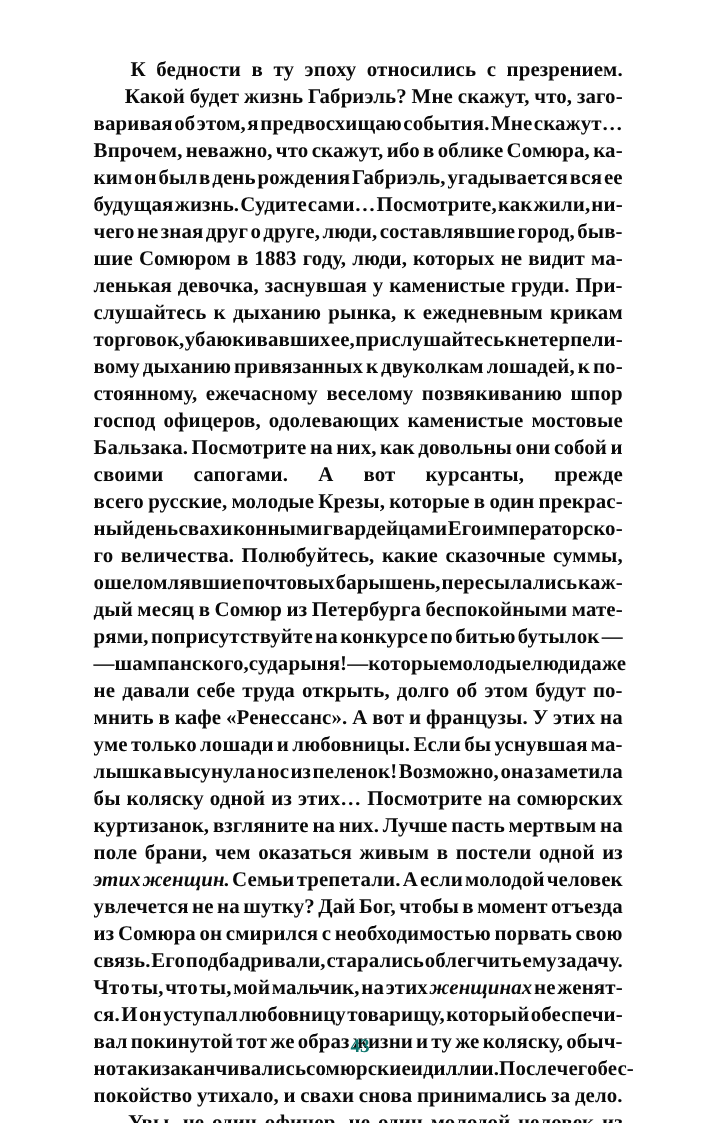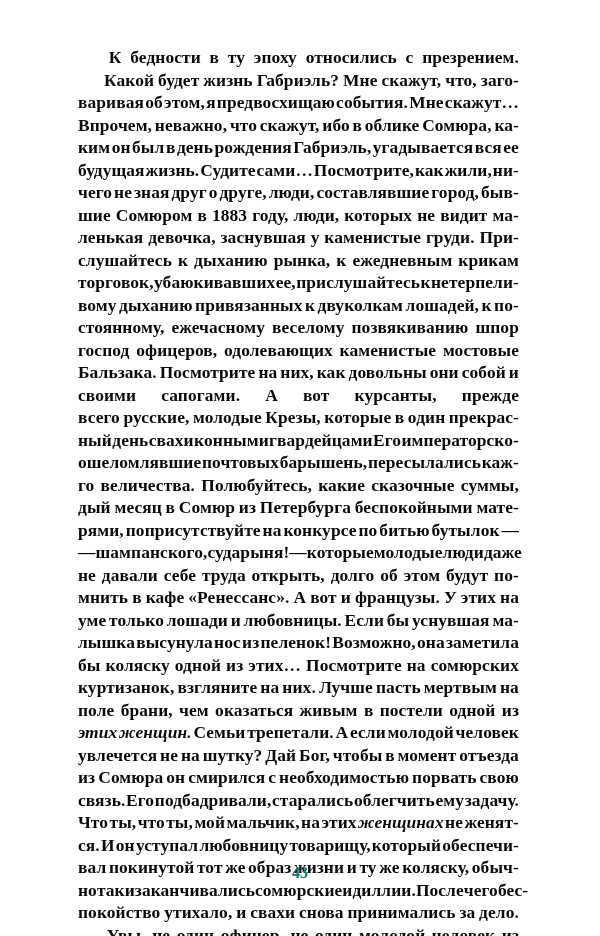--- a/index.html
+++ b/index.html
@@ -260,33 +260,33 @@
       <div class="line justify">
         <span class="w">ный</span>
         <span class="w">день</span>
         <span class="w">свахи</span>
         <span class="w">конными</span>
         <span class="w">гвардейцами</span>
         <span class="w">Его</span>
         <span class="w">императорско-</span>
       </div>
       <div class="line justify">
-        <span class="w">ошеломлявшие</span>
-        <span class="w">почтовых</span>
-        <span class="w">барышень,</span>
-        <span class="w">пересылались</span>
-        <span class="w">каж-</span>
-      </div>
-      <div class="line justify">
         <span class="w">го</span>
         <span class="w">величества.</span>
         <span class="w">Полюбуйтесь,</span>
         <span class="w">какие</span>
         <span class="w">сказочные</span>
         <span class="w">суммы,</span>
+      </div>
+      <div class="line justify">
+        <span class="w">ошеломлявшие</span>
+        <span class="w">почтовых</span>
+        <span class="w">барышень,</span>
+        <span class="w">пересылались</span>
+        <span class="w">каж-</span>
       </div>
       <div class="line justify">
         <span class="w">дый</span>
         <span class="w">месяц</span>
         <span class="w">в</span>
         <span class="w">Сомюр</span>
         <span class="w">из</span>
         <span class="w">Петербурга</span>
         <span class="w">беспокойными</span>
         <span class="w">мате-</span>

